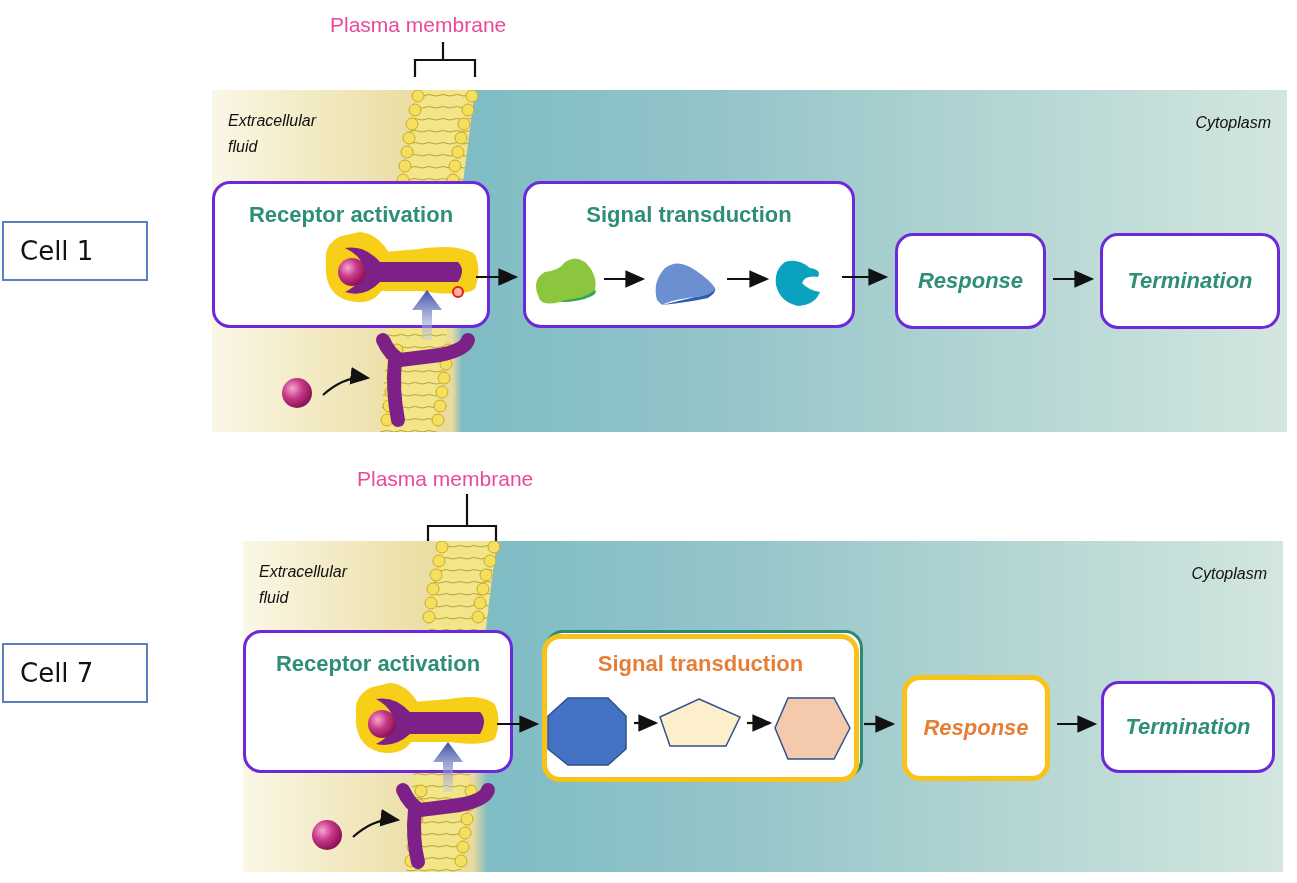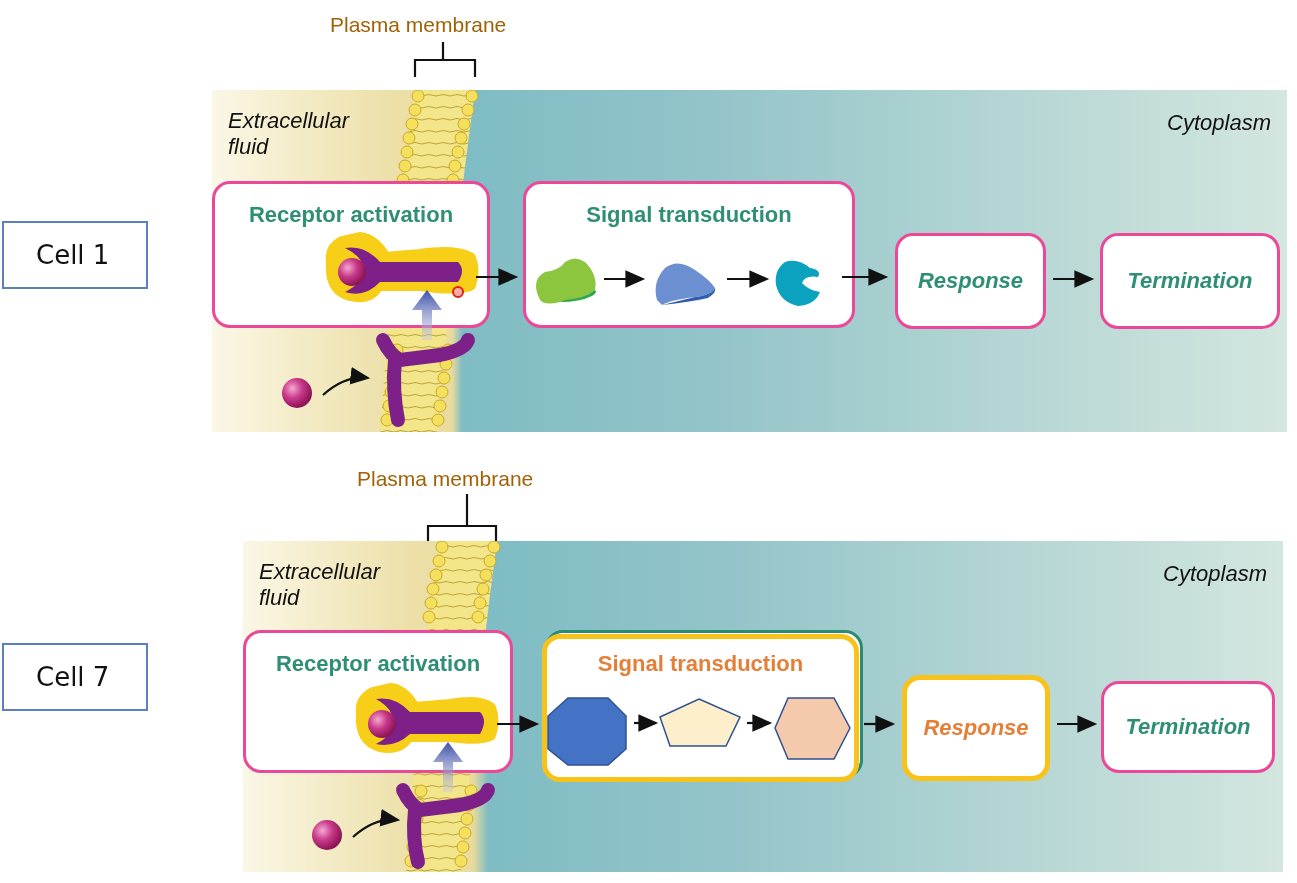--- a/index.html
+++ b/index.html
@@ -1,22 +1,22 @@
 <!DOCTYPE html>
 <html><head>
 <meta charset="utf-8">
 <style>
   html, body { margin:0; padding:0; background:#ffffff; }
   body { width:1297px; height:883px; position:relative; overflow:hidden; font-family:"Liberation Sans", sans-serif; }
-  .cell-label { position:absolute; left:2px; width:146px; height:68px; border:2px solid #5b7fbf; background:#fff; box-sizing:border-box; display:flex; align-items:center; padding-left:32px; font-family:"DejaVu Sans", sans-serif; font-size:26px; color:#111; }
+  .cell-label { position:absolute; left:2px; width:146px; height:60px; border:2px solid #5b7fbf; background:#fff; box-sizing:border-box; display:flex; align-items:center; padding-left:16px; font-family:"DejaVu Sans", sans-serif; font-size:26px; color:#111; }
   .panel { position:absolute; overflow:hidden; }
   .panel-bg { position:absolute; inset:0; }
-  .pm-label { position:absolute; font-size:21px; color:#a16207; font-family:"Liberation Sans", sans-serif; }
-  .ital { position:absolute; font-style:italic; font-size:22px; color:#111; line-height:26px; }
-  .box { position:absolute; background:#fff; border:3px solid #ec4899; border-radius:18px; box-sizing:border-box; }
+  .pm-label { position:absolute; font-size:21px; color:#ec4899; font-family:"Liberation Sans", sans-serif; }
+  .ital { position:absolute; font-style:italic; font-size:16px; color:#111; line-height:26px; }
+  .box { position:absolute; background:#fff; border:3px solid #6d28d9; border-radius:18px; box-sizing:border-box; }
   .box.hl { border:5px solid #f7c21a; }
   .box-title { position:absolute; left:0; right:0; text-align:center; font-weight:bold; color:#2e8e76; font-size:22px; }
   .box-title.orange { color:#e57f38; }
   .center-title { position:absolute; left:0; right:0; top:50%; transform:translateY(-50%); text-align:center; font-weight:bold; font-size:22px; color:#2e8e76;font-style:italic; }
   .center-title.orange { color:#e57f38; }
   svg { position:absolute; overflow:visible; }
 </style>
 </head>
 <body>
 

